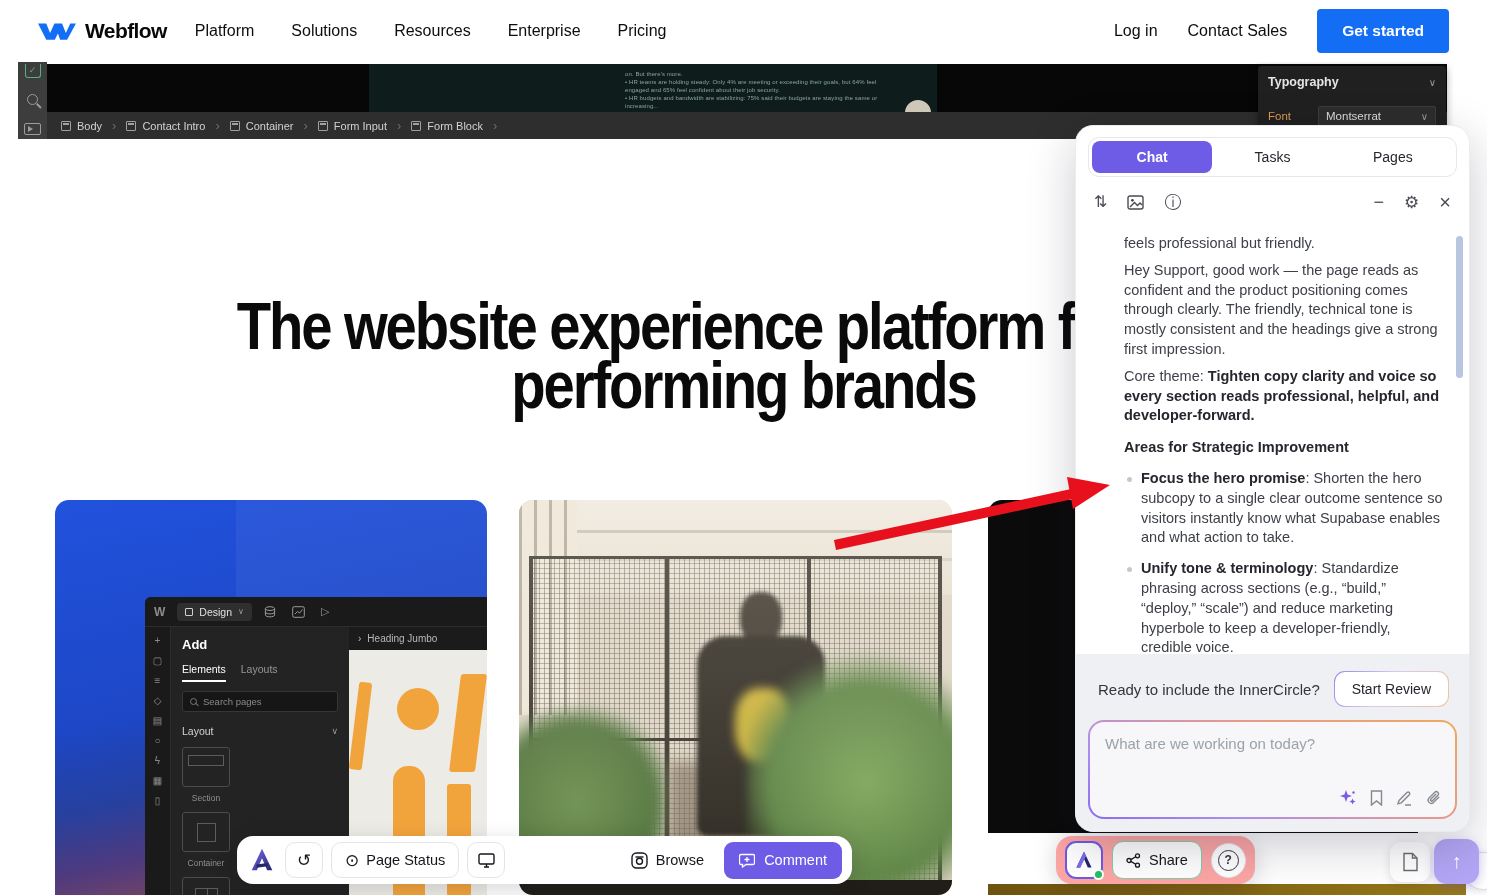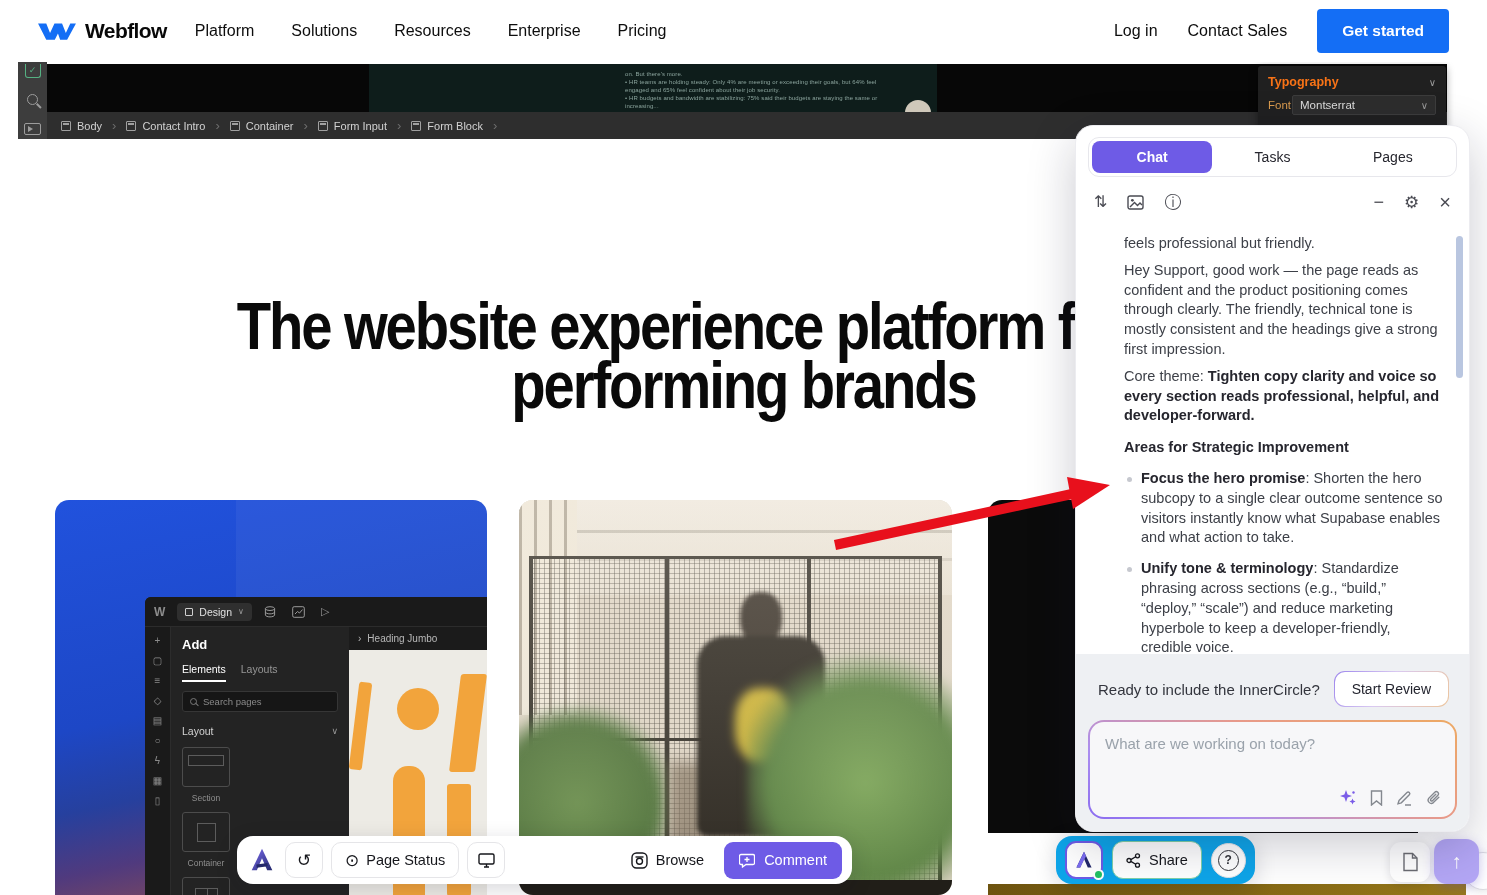--- a/index.html
+++ b/index.html
@@ -38,23 +38,23 @@
   .strip-ball { position:absolute; left:858px; top:36px; width:26px; height:26px; border-radius:50%; background:#cfc8ba; }
   .strip-crumbbar { position:absolute; left:47px; top:50px; width:1400px; height:27px; background:#2e2e2e;
                     display:flex; align-items:center; gap:10px; padding:0 14px; }
   .crumb { display:flex; align-items:center; gap:6px; font-size:11px; color:#d2d2d2; cursor:pointer; }
   .crumb-box { width:10px; height:10px; border:1px solid #a0a0a0; border-radius:1px; position:relative; }
   .crumb-box::after { content:""; position:absolute; left:1px; right:1px; top:1px; height:2px; background:#a0a0a0; }
   .crumb-sep { color:#6d6d6d; font-size:13px; }
   .typo-panel { position:absolute; right:41px; top:4px; width:188px; height:70px; background:#202020;
                 border-radius:3px; box-shadow:0 2px 8px rgba(0,0,0,.4); z-index:5; padding:9px 10px 0; }
   .typo-head { display:flex; align-items:center; justify-content:space-between; }
-  .typo-title { font-size:12.5px; font-weight:700; color:#f97316; }
+  .typo-title { font-size:12.5px; font-weight:700; color:#e5e5e5; }
   .typo-chevron { color:#9a9a9a; font-size:10px; }
-  .typo-row { display:flex; align-items:center; margin-top:6px; gap:1px; }
+  .typo-row { display:flex; align-items:center; margin-top:17px; gap:27px; }
   .typo-fontlabel { font-size:11.5px; color:#d99a4e; }
   .typo-select { flex:1; background:#2d2d2d; border:1px solid #3c3c3c; border-radius:2px; padding:3px 7px;
                  font-size:11.5px; color:#dcdcdc; display:flex; justify-content:space-between; align-items:center; cursor:pointer; }
 
   
   .hero { position:absolute; top:296px; left:0; width:1487px; text-align:center; color:#0a0a0a; z-index:1; }
   .hero-line { font-size:67px; font-weight:700; letter-spacing:-2.5px; line-height:59px;
                transform:scaleX(.84); transform-origin:50% 50%; white-space:nowrap; }
 
   
@@ -133,21 +133,21 @@
   .c2-warm { position:absolute; inset:0; background:linear-gradient(rgba(246,236,219,.3), rgba(226,209,184,.12)); }
   .c2-band { position:absolute; left:0; right:0; bottom:0; height:15px; background:#211e18; }
 
   .card3 { left:988px; width:430px; height:333px; border-radius:14px 0 0 0; background:#0b0b0b; }
   .gold-band { position:absolute; left:988px; top:884px; width:478px; height:11px;
                background:linear-gradient(90deg,#6d530f,#97781a); z-index:2; }
 
   
   .dockA { position:absolute; left:237px; top:836px; width:615px; height:48px; background:#fff; border-radius:16px;
            box-shadow:0 6px 22px rgba(20,20,40,.16); display:flex; align-items:center; gap:8px; padding:0 10px; z-index:40; }
-  .dockB { position:absolute; left:1056px; top:836px; height:48px; background:#0ea5e9; border-radius:16px;
+  .dockB { position:absolute; left:1056px; top:836px; height:48px; background:#fca5a5; border-radius:16px;
            box-shadow:0 6px 22px rgba(20,20,40,.16); display:flex; align-items:center; gap:9px; padding:0 9px; z-index:40; }
   .tool-btn { height:36px; border:1px solid #e5e5e8; border-radius:10px; background:#fff; display:flex;
               align-items:center; justify-content:center; gap:7px; font-size:14.5px; color:#16171c; cursor:pointer; }
   .tb-square { width:38px; }
   .tb-pad { padding:0 13px; }
   .tool-plain { height:36px; display:flex; align-items:center; gap:8px; font-size:14.5px; color:#16171c;
                 padding:0 12px; cursor:pointer; }
   .btn-comment { height:37px; background:#6E5BE6; color:#fff; border-radius:9px; padding:16px 15px; display:flex;
                  align-items:center; gap:9px; font-size:14.5px; font-weight:500; cursor:pointer; }
   .spacer { flex:1; }

